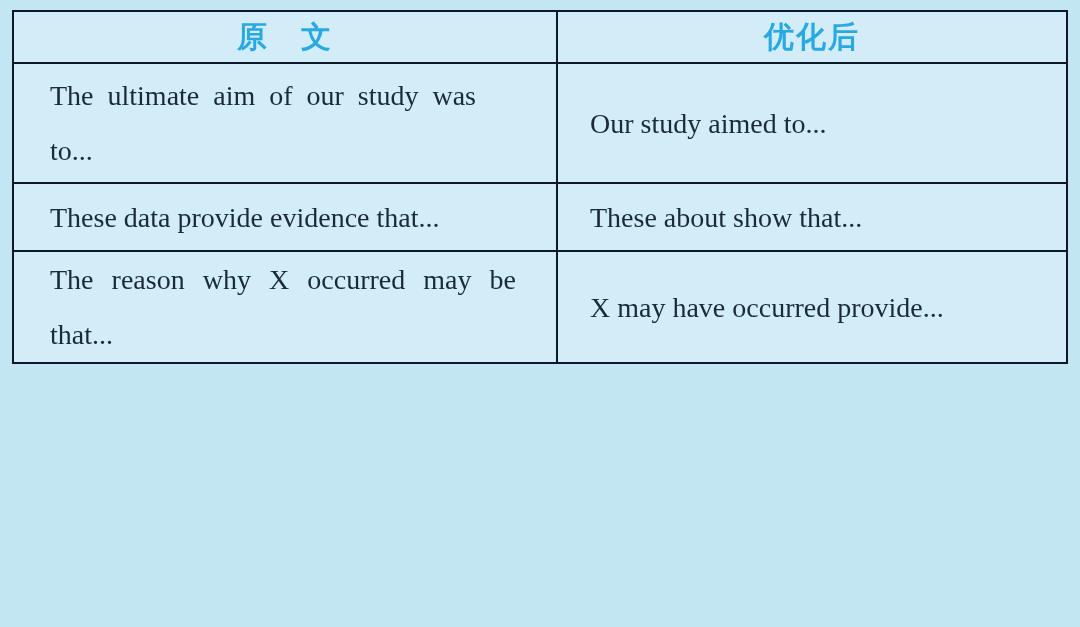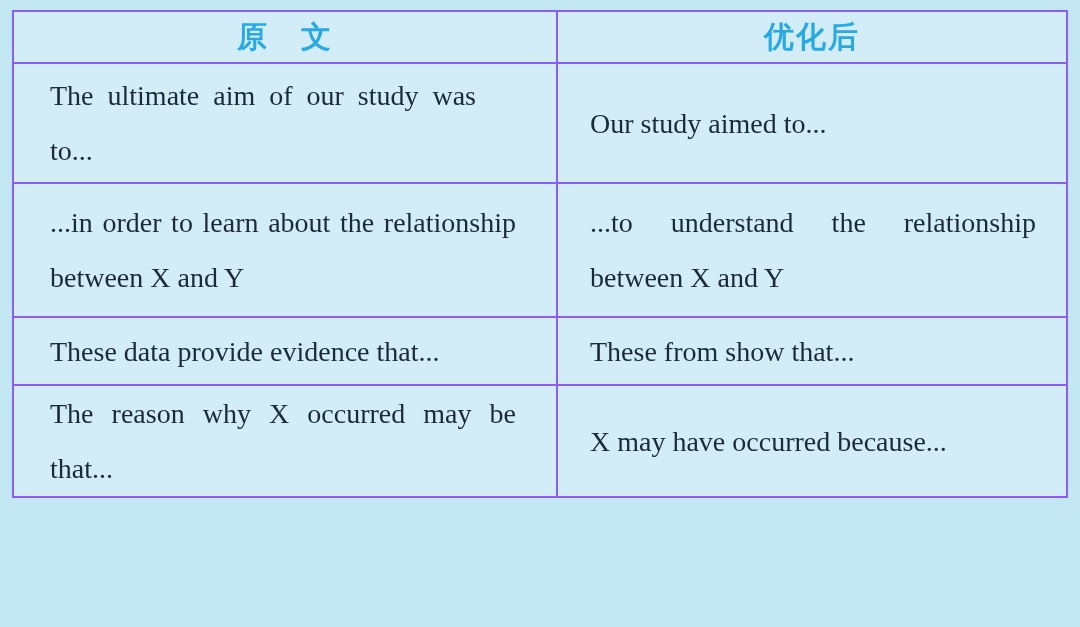--- a/index.html
+++ b/index.html
@@ -19,21 +19,21 @@
   table.cmp {
     position: absolute;
     left: 12px;
     top: 10px;
     width: 1054px;
     border-collapse: collapse;
     table-layout: fixed;
     background: #d2edf8;
   }
   table.cmp th, table.cmp td {
-    border: 2px solid #8b5cf6;
+    border: 2px solid #0f172a;
     vertical-align: middle;
     box-sizing: border-box;
   }
   col.c-left  { width: 544px; }
   col.c-right { width: 510px; }
 
   tr.header-row { height: 52px; }
   tr.row-1 { height: 120px; }
   tr.row-2 { height: 114px; }
   tr.row-3 { height: 134px; }
@@ -73,27 +73,23 @@
       <tr class="header-row">
         <th class="hdr">原　文</th>
         <th class="hdr">优化后</th>
       </tr>
     </thead>
     <tbody>
       <tr class="row-1">
         <td class="cell orig">The ultimate aim of our study was to...</td>
         <td class="cell opt">Our study aimed to...</td>
       </tr>
-      <tr class="row-3">
-        <td class="cell orig">...in order to learn about the relationship between X and Y</td>
-        <td class="cell opt">...to understand the relationship between X and Y</td>
-      </tr>
       <tr class="row-4">
         <td class="cell orig">These data provide evidence that...</td>
-        <td class="cell opt">These from show that...</td>
+        <td class="cell opt">These about show that...</td>
       </tr>
       <tr class="row-5">
         <td class="cell orig">The reason why X occurred may be that...</td>
-        <td class="cell opt">X may have occurred because...</td>
+        <td class="cell opt">X may have occurred provide...</td>
       </tr>
     </tbody>
   </table>
 </div>
 
 </body></html>

